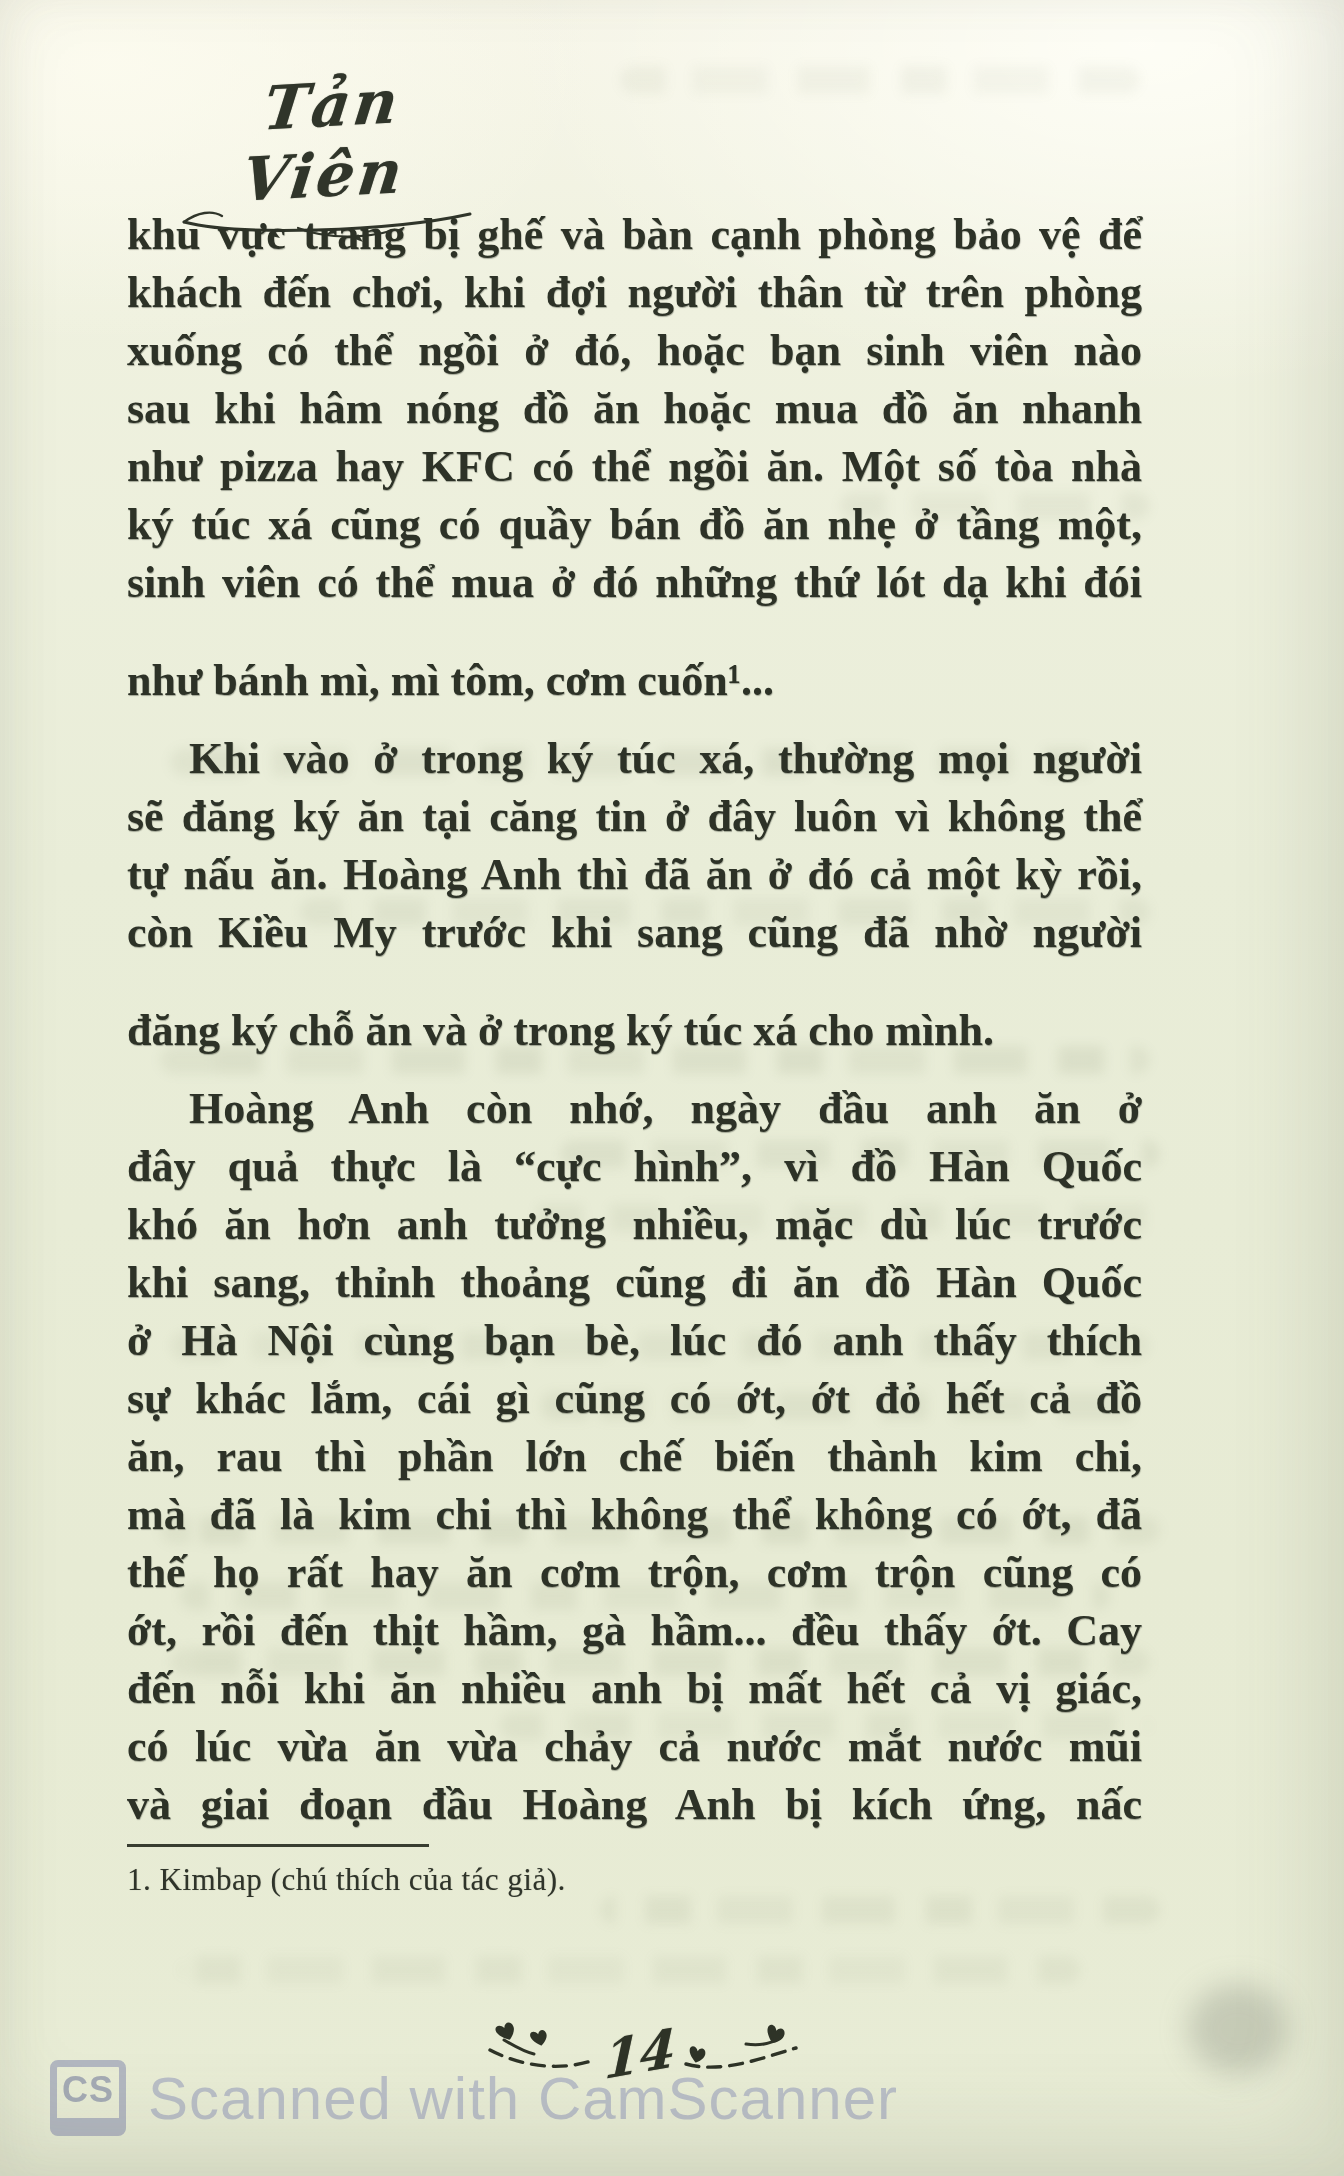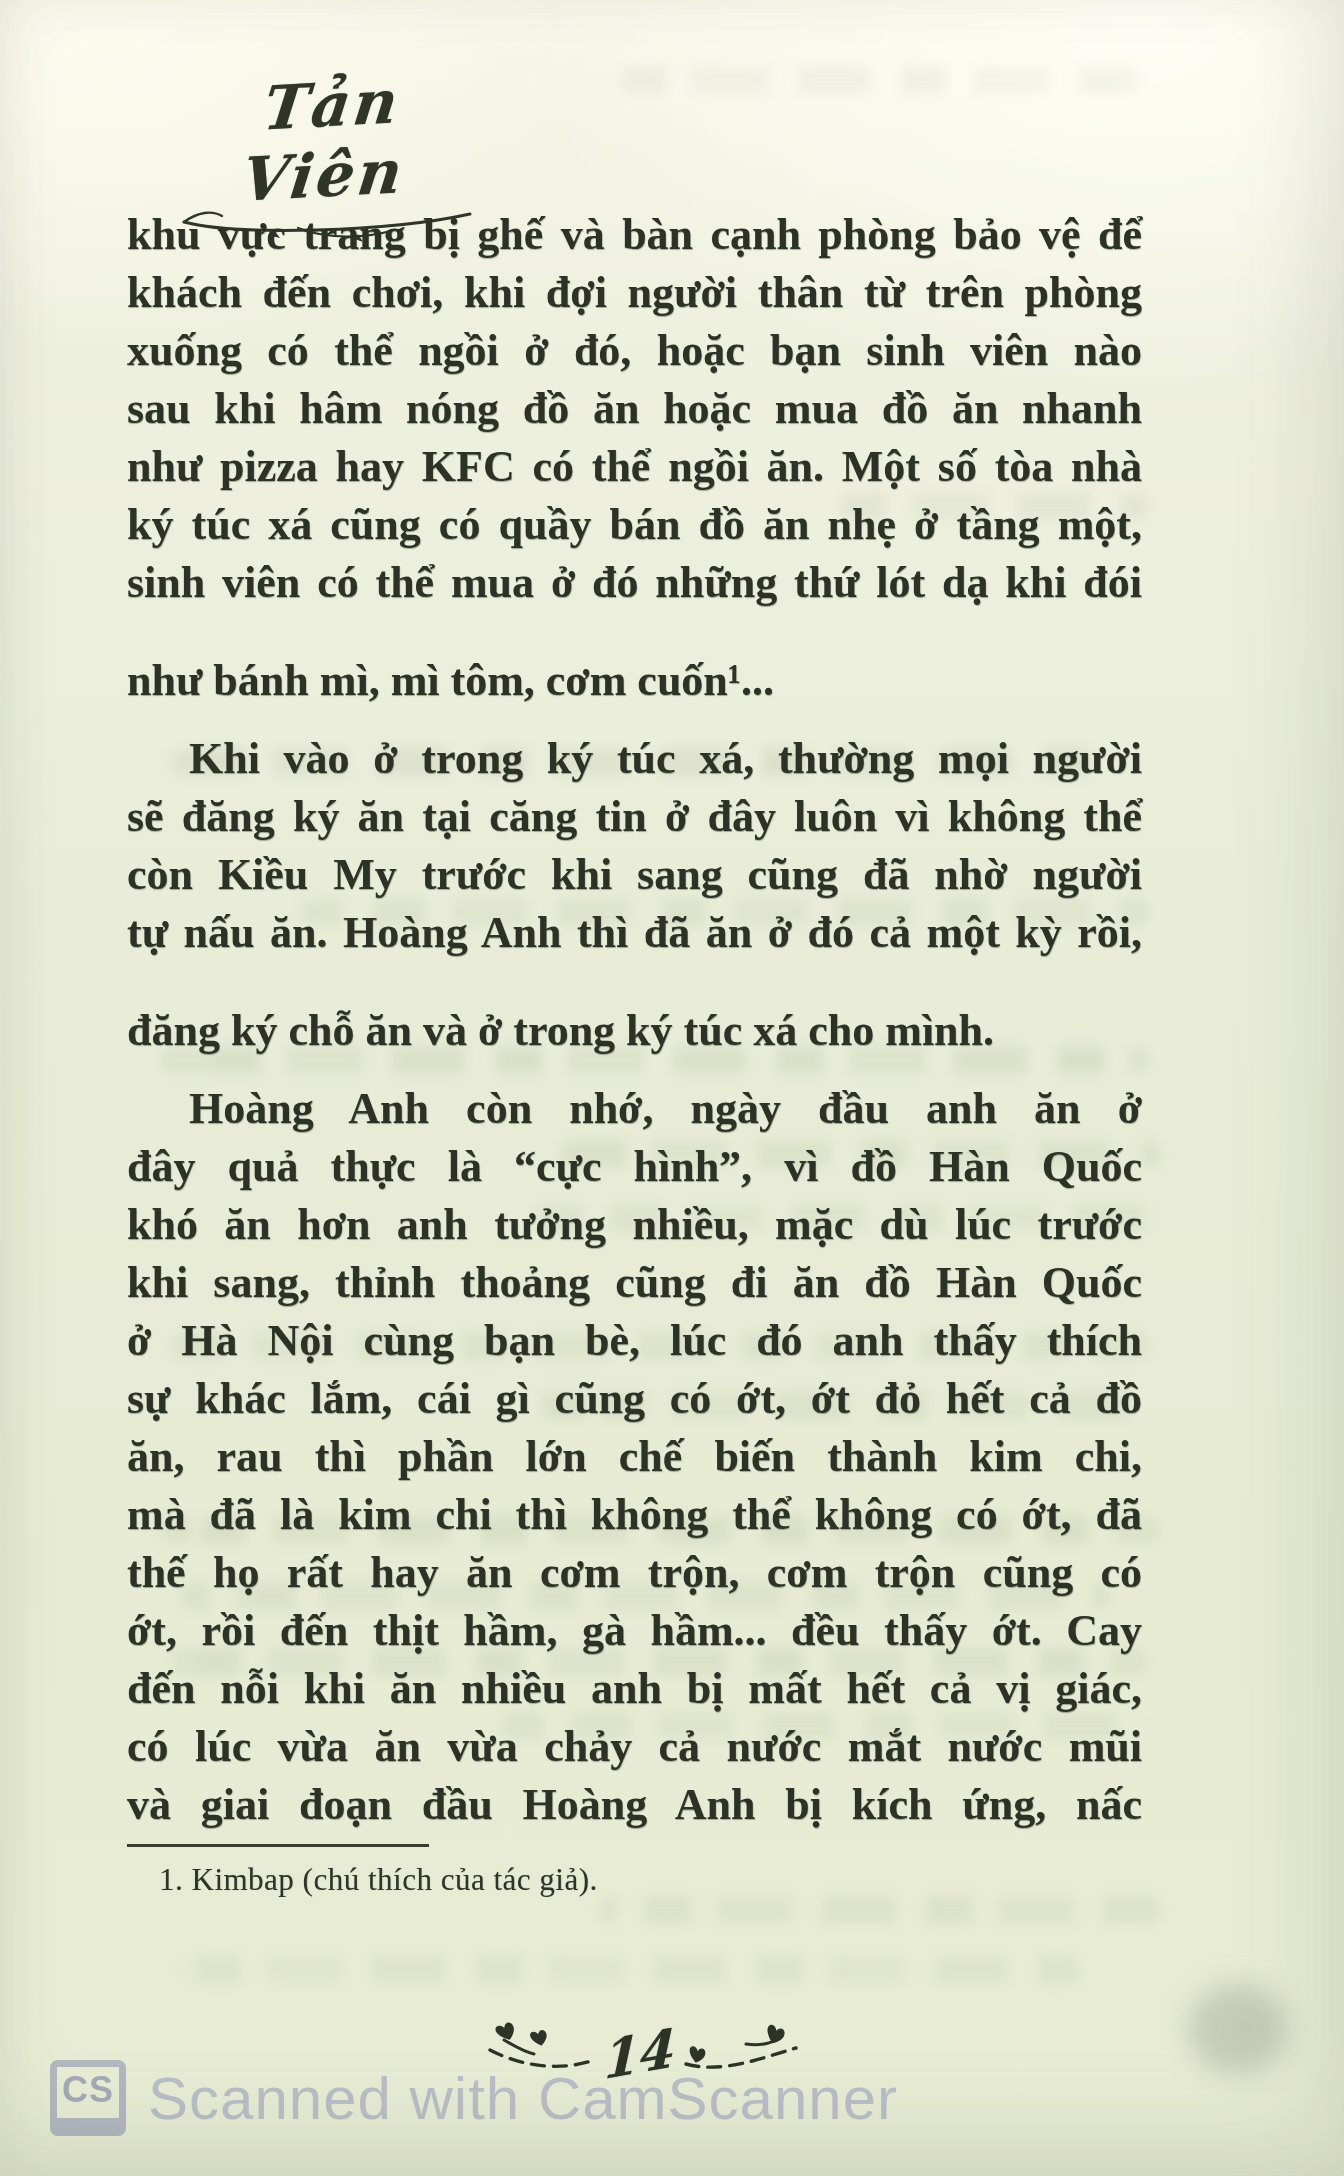--- a/index.html
+++ b/index.html
@@ -59,21 +59,20 @@
 
   
   .footnote-rule{
     position:absolute;left:127px;top:1844px;width:302px;height:0;
     border-top:3px solid #383d30;
   }
   .footnote{
     position:absolute;left:127px;top:1862px;width:900px;
     font-size:31px;color:#2f342a;letter-spacing:.5px;
     text-shadow:.4px .4px .8px rgba(45,50,39,.35);
-    margin-left:32px;
   }
 
   
   .pagenum-wrap{
     position:absolute;left:478px;top:2008px;width:330px;height:90px;
     display:flex;align-items:center;justify-content:center;gap:6px;color:#2e3327;
   }
   .pagenum{
     font-family:"DejaVu Serif", serif;font-style:italic;font-weight:bold;font-size:52px;
     transform:rotate(-10deg) skewX(-12deg);
@@ -150,22 +149,22 @@
         <div class="line">xuống có thể ngồi ở đó, hoặc bạn sinh viên nào</div>
         <div class="line">sau khi hâm nóng đồ ăn hoặc mua đồ ăn nhanh</div>
         <div class="line">như pizza hay KFC có thể ngồi ăn. Một số tòa nhà</div>
         <div class="line">ký túc xá cũng có quầy bán đồ ăn nhẹ ở tầng một,</div>
         <div class="line">sinh viên có thể mua ở đó những thứ lót dạ khi đói</div>
         <div class="line no-just">như bánh mì, mì tôm, cơm cuốn¹...</div>
       </div>
       <div class="para indent">
         <div class="line">Khi vào ở trong ký túc xá, thường mọi người</div>
         <div class="line">sẽ đăng ký ăn tại căng tin ở đây luôn vì không thể</div>
+        <div class="line">tự nấu ăn. Hoàng Anh thì đã ăn ở đó cả một kỳ rồi,</div>
         <div class="line">còn Kiều My trước khi sang cũng đã nhờ người</div>
-        <div class="line">tự nấu ăn. Hoàng Anh thì đã ăn ở đó cả một kỳ rồi,</div>
         <div class="line no-just">đăng ký chỗ ăn và ở trong ký túc xá cho mình.</div>
       </div>
       <div class="para indent">
         <div class="line">Hoàng Anh còn nhớ, ngày đầu anh ăn ở</div>
         <div class="line">đây quả thực là “cực hình”, vì đồ Hàn Quốc</div>
         <div class="line">khó ăn hơn anh tưởng nhiều, mặc dù lúc trước</div>
         <div class="line">khi sang, thỉnh thoảng cũng đi ăn đồ Hàn Quốc</div>
         <div class="line">ở Hà Nội cùng bạn bè, lúc đó anh thấy thích</div>
         <div class="line">sự khác lắm, cái gì cũng có ớt, ớt đỏ hết cả đồ</div>
         <div class="line">ăn, rau thì phần lớn chế biến thành kim chi,</div>

